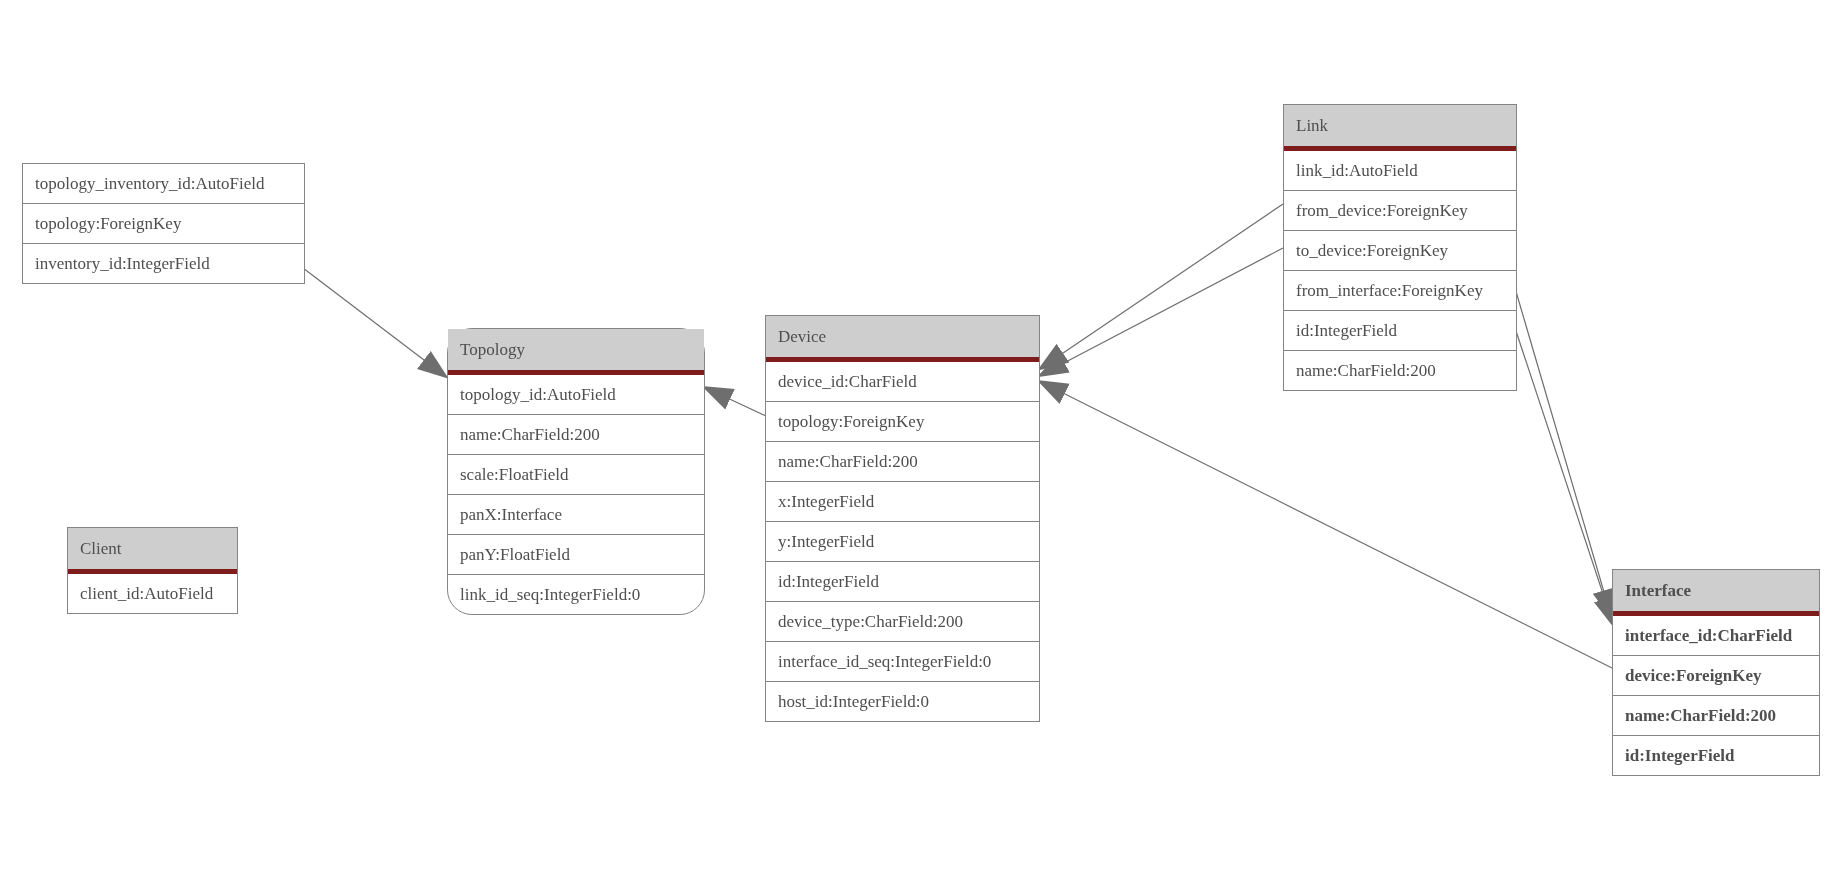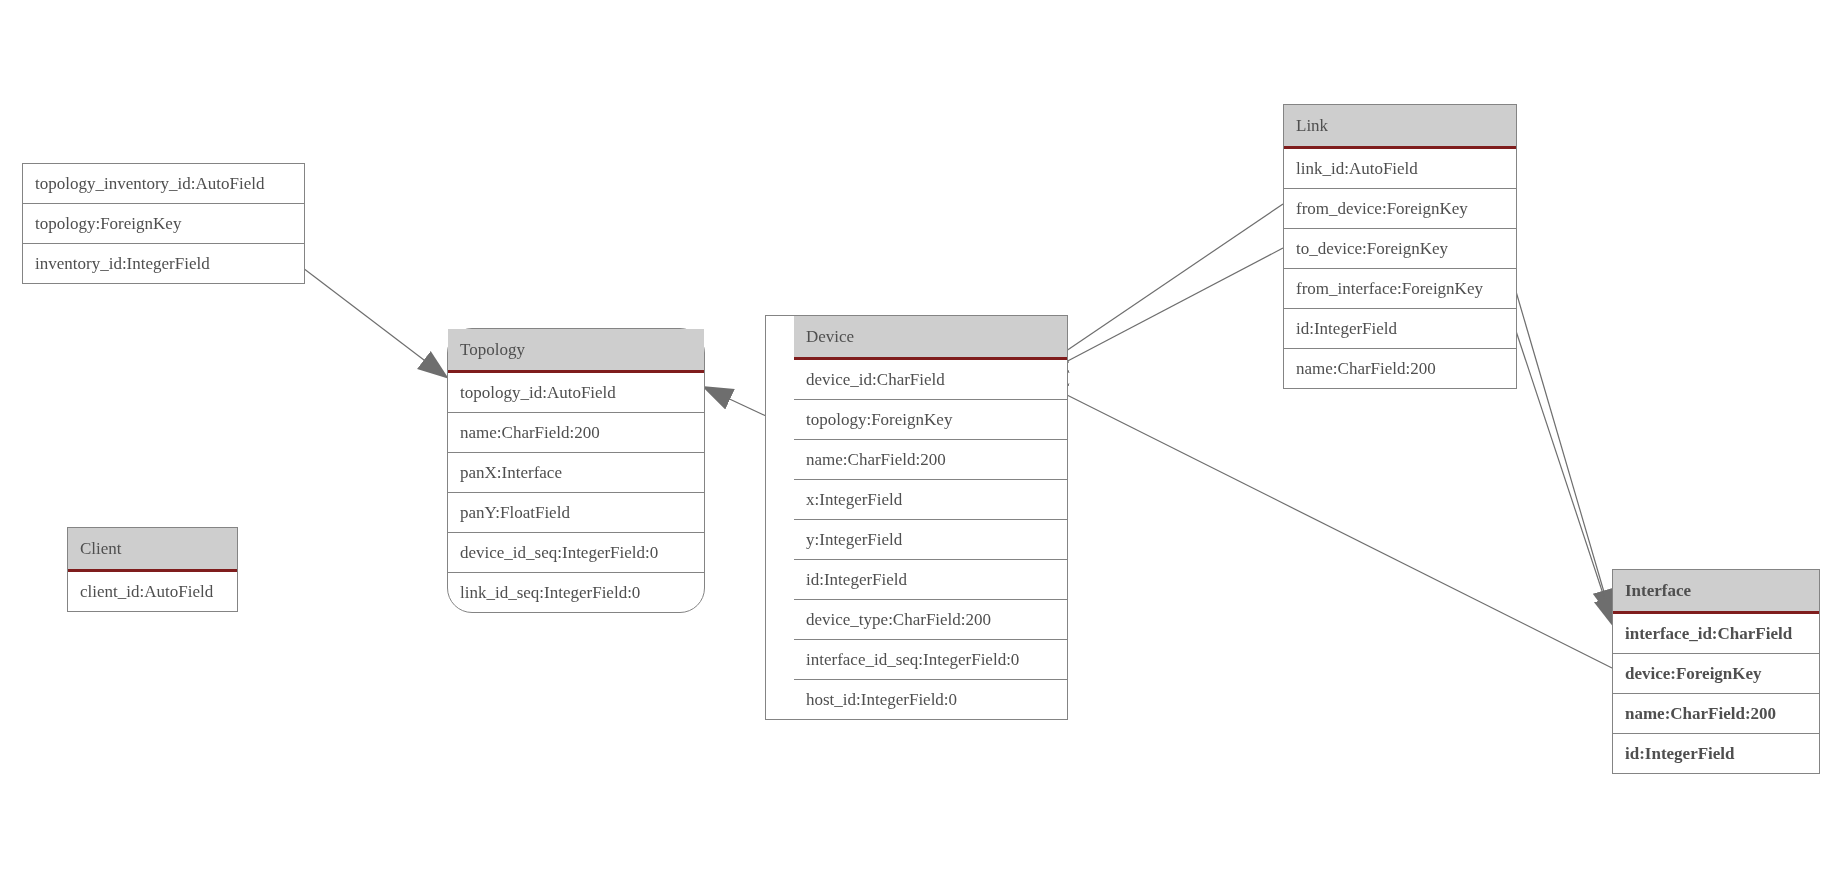--- a/index.html
+++ b/index.html
@@ -27,21 +27,21 @@
     border: 1px solid #848484;
     color: #4f4f4f;
     font-size: 17px;
     box-sizing: content-box;
   }
   .entity .hdr {
     height: 41px;
     line-height: 41px;
     background: #cecece;
     padding-left: 12px;
-    border-bottom: 3px solid #7f1d1d;
+    border-bottom: 5px solid #7f1d1d;
     white-space: nowrap;
     overflow: hidden;
   }
   .entity .row {
     height: 39px;
     line-height: 39px;
     padding-left: 12px;
     white-space: nowrap;
     overflow: hidden;
   }
@@ -72,32 +72,32 @@
   <div class="entity" style="left:22px; top:163px; width:281px;">
     <div class="row">topology_inventory_id:AutoField</div>
     <div class="row">topology:ForeignKey</div>
     <div class="row">inventory_id:IntegerField</div>
   </div>
 
   <div class="entity" style="left:447px; top:328px; width:256px;border-radius:25px;">
     <div class="hdr">Topology</div>
     <div class="row">topology_id:AutoField</div>
     <div class="row">name:CharField:200</div>
+    <div class="row">scale:FloatField</div>
     <div class="row">panX:Interface</div>
     <div class="row">panY:FloatField</div>
-    <div class="row">device_id_seq:IntegerField:0</div>
     <div class="row">link_id_seq:IntegerField:0</div>
   </div>
 
   <div class="entity" style="left:67px; top:527px; width:169px;">
     <div class="hdr">Client</div>
     <div class="row">client_id:AutoField</div>
   </div>
 
-  <div class="entity" style="left:765px; top:315px; width:273px;padding-left:28px;">
+  <div class="entity" style="left:765px; top:315px; width:273px;">
     <div class="hdr">Device</div>
     <div class="row">device_id:CharField</div>
     <div class="row">topology:ForeignKey</div>
     <div class="row">name:CharField:200</div>
     <div class="row">x:IntegerField</div>
     <div class="row">y:IntegerField</div>
     <div class="row">id:IntegerField</div>
     <div class="row">device_type:CharField:200</div>
     <div class="row">interface_id_seq:IntegerField:0</div>
     <div class="row">host_id:IntegerField:0</div>

